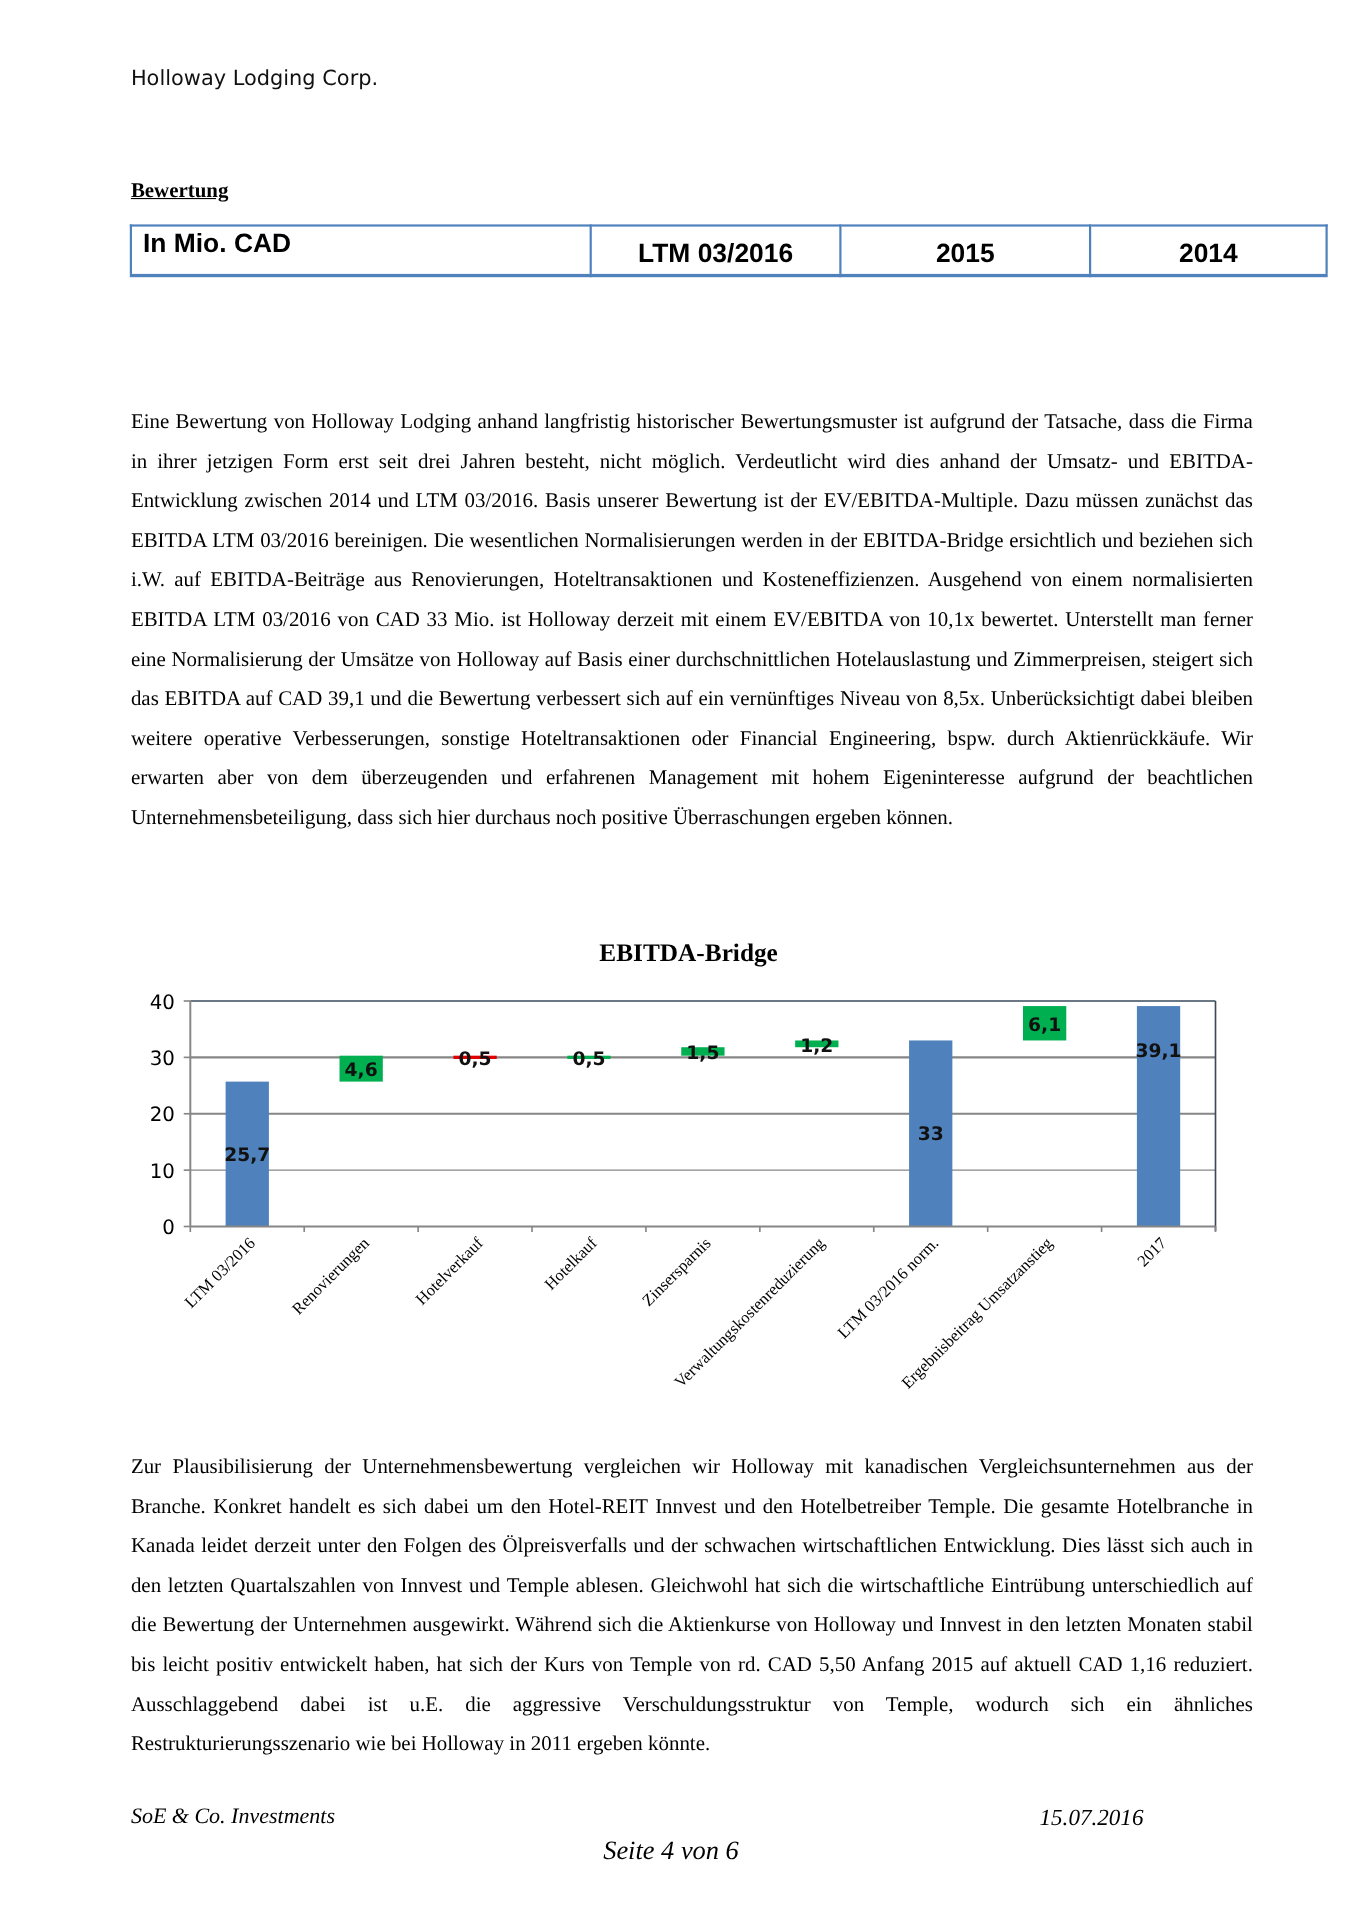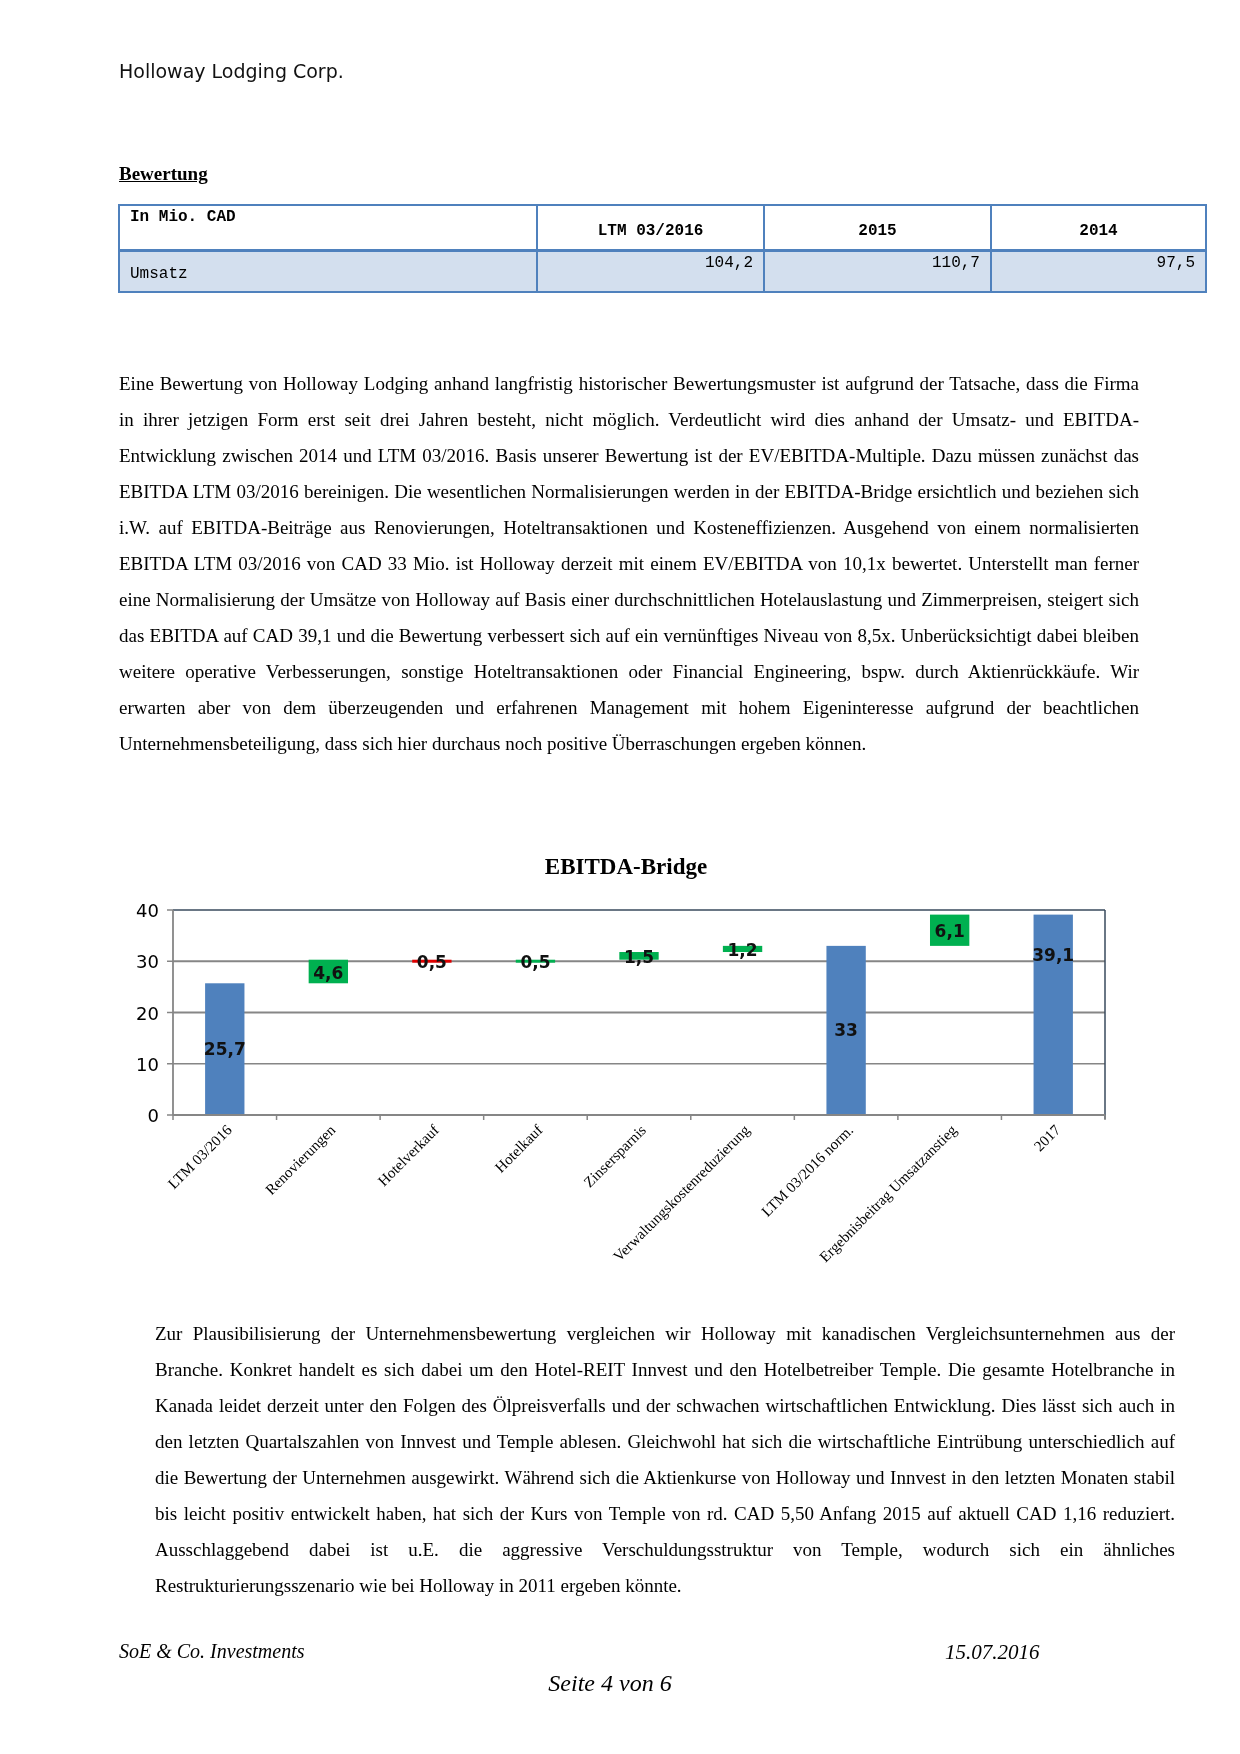--- a/index.html
+++ b/index.html
@@ -7,38 +7,38 @@
   .abs { position: absolute; }
   .company {
     left: 119px; top: 60px; font-family: "DejaVu Sans", sans-serif; font-size: 19px; color: #111; text-align: center;
   }
   .section-title {
     left: 119px; top: 163px; font-family: "Liberation Serif", serif; font-weight: bold; font-size: 19px;
     text-decoration: underline;
   }
   table.fin {
     position: absolute; left: 118px; top: 204px; width: 1089px;
-    border-collapse: collapse; font-family: Liberation Mono, monospace; font-size: 16px;
+    border-collapse: collapse; font-family: Liberation Sans, sans-serif; font-size: 24px;
   }
   table.fin td, table.fin th {
     border: 2px solid #4f81bd; padding: 0 10px; height: 35px;
   }
   table.fin th { font-weight: bold; background: #fff; height: 37px; }
   table.fin th.first { text-align: left; vertical-align: top; padding-top: 2px; }
   table.fin th.col { text-align: center; vertical-align: middle; padding-top: 6px; }
   table.fin tr.shade td { background: #d3dfee; }
   table.fin td.num { text-align: right; padding-right: 10px; vertical-align: top; padding-top: 2px; }
   table.fin td.lbl { text-align: left; vertical-align: middle; padding-top: 4px; }
   table.fin thead tr { border-bottom: 3px solid #4f81bd; }
   .para {
     left: 119px; width: 1020px; font-family: "Liberation Serif", serif; font-size: 19px;
     line-height: 36px; text-align: justify;
   }
   .p1 { top: 366px; }
-  .p2 { top: 1316px; margin-left: 36px; }
+  .p2 { top: 1316px; }
   .chart-wrap { left: 0; top: 840px; width: 1240px; height: 460px; }
   .footer-left {
     left: 119px; top: 1640px; font-family: "Liberation Serif", serif; font-style: italic; font-size: 20px;
   }
   .footer-right {
     left: 945px; top: 1640px; font-family: "Liberation Serif", serif; font-style: italic; font-size: 21px;
   }
   .footer-page {
     left: 0; width: 1220px; text-align: center; top: 1670px;
     font-family: "Liberation Serif", serif; font-style: italic; font-size: 24px;
@@ -60,26 +60,20 @@
   </colgroup>
   <thead>
     <tr>
       <th class="first">In Mio. CAD</th>
       <th class="col">LTM 03/2016</th>
       <th class="col">2015</th>
       <th class="col">2014</th>
     </tr>
   </thead>
   <tbody>
-    <tr class="shade">
-      <td class="lbl">Umsatz</td>
-      <td class="num">104,2</td>
-      <td class="num">110,7</td>
-      <td class="num">97,5</td>
-    </tr>
   </tbody>
 </table>
 
 <div class="abs para p1">Eine Bewertung von Holloway Lodging anhand langfristig historischer Bewertungsmuster ist aufgrund der Tatsache, dass die Firma in ihrer jetzigen Form erst seit drei Jahren besteht, nicht möglich. Verdeutlicht wird dies anhand der Umsatz- und EBITDA-Entwicklung zwischen 2014 und LTM 03/2016. Basis unserer Bewertung ist der EV/EBITDA-Multiple. Dazu müssen zunächst das EBITDA LTM 03/2016 bereinigen. Die wesentlichen Normalisierungen werden in der EBITDA-Bridge ersichtlich und beziehen sich i.W. auf EBITDA-Beiträge aus Renovierungen, Hoteltransaktionen und Kosteneffizienzen. Ausgehend von einem normalisierten EBITDA LTM 03/2016 von CAD 33 Mio. ist Holloway derzeit mit einem EV/EBITDA von 10,1x bewertet. Unterstellt man ferner eine Normalisierung der Umsätze von Holloway auf Basis einer durchschnittlichen Hotelauslastung und Zimmerpreisen, steigert sich das EBITDA auf CAD 39,1 und die Bewertung verbessert sich auf ein vernünftiges Niveau von 8,5x. Unberücksichtigt dabei bleiben weitere operative Verbesserungen, sonstige Hoteltransaktionen oder Financial Engineering, bspw. durch Aktienrückkäufe. Wir erwarten aber von dem überzeugenden und erfahrenen Management mit hohem Eigeninteresse aufgrund der beachtlichen Unternehmensbeteiligung, dass sich hier durchaus noch positive Überraschungen ergeben können.</div>
 
 <div class="abs chart-wrap">
   <svg id="chart" width="1240" height="460">
     <text id="chart-title" x="626" y="34" text-anchor="middle" font-size="23" font-weight="bold" style="font-family:'Liberation Serif', serif;">EBITDA-Bridge</text>
     <g id="grid">
         <line x1="173" y1="223.75" x2="1105" y2="223.75" stroke="#868686" stroke-width="1.3"></line>

